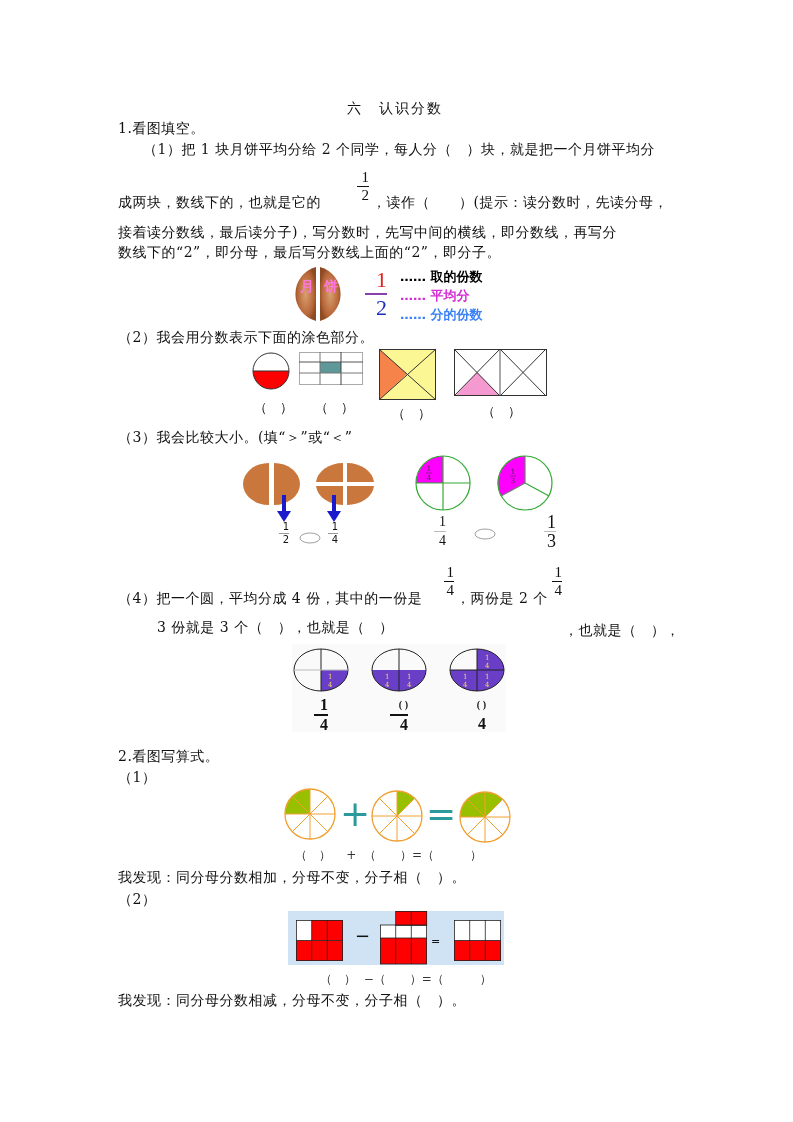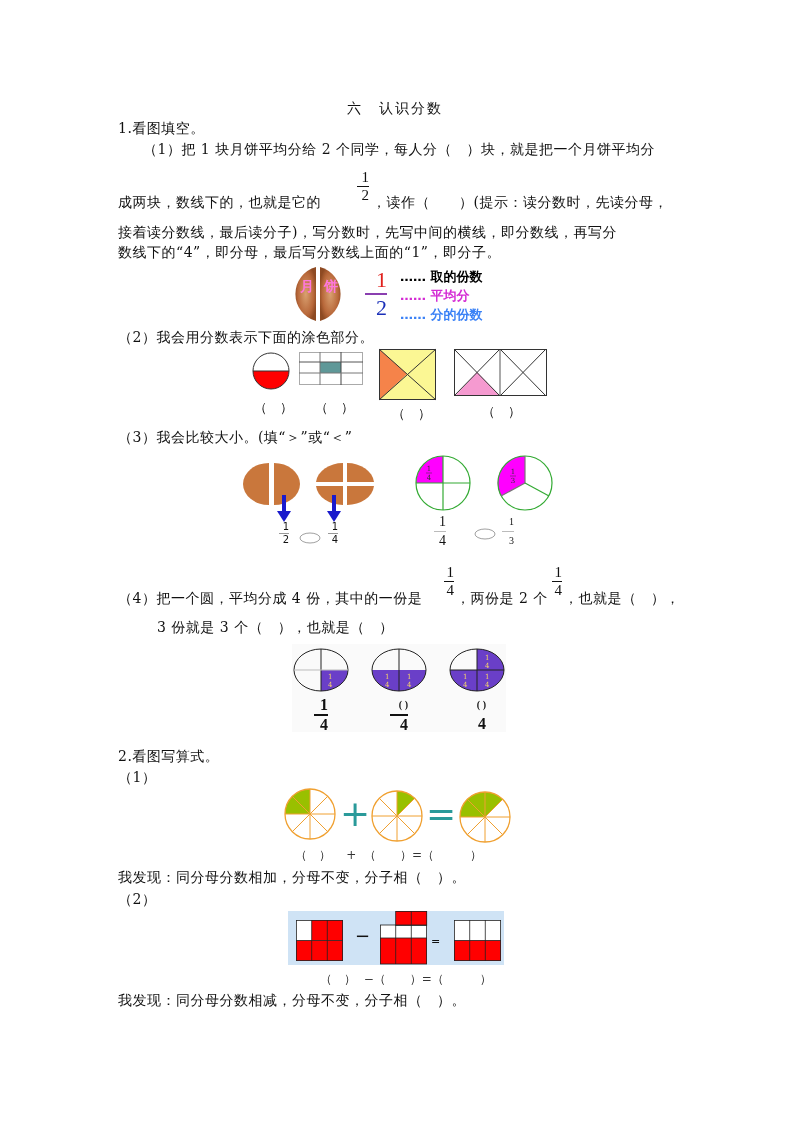--- a/index.html
+++ b/index.html
@@ -23,21 +23,21 @@
 
 <div class="abs txt" style="left:103px; top:139px;margin-left:40px;">（1）把 1 块月饼平均分给 2 个同学，每人分（　）块，就是把一个月饼平均分</div>
 <div class="frac" style="left:357px; top:170px; width:12px;">
   <span>1</span>
   <span class="bar"></span>
   <span>2</span>
 </div>
 <div class="abs txt" style="left:118px; top:192px;">成两块，数线下的，也就是它的</div>
 <div class="abs txt" style="left:372px; top:192px;">，读作（　　）(提示：读分数时，先读分母，</div>
 <div class="abs txt" style="left:118px; top:222px;">接着读分数线，最后读分子)，写分数时，先写中间的横线，即分数线，再写分</div>
-<div class="abs txt" style="left:118px; top:242px;">数线下的“4”，即分母，最后写分数线上面的“1”，即分子。</div>
+<div class="abs txt" style="left:118px; top:242px;">数线下的“2”，即分母，最后写分数线上面的“2”，即分子。</div>
 
 <div class="abs" style="left:280px; top:264px; width:240px; height:60px;">
   <svg width="75" height="60" style="left:0; top:0;">
     <defs>
       <radialGradient id="mc" cx="50%" cy="50%" r="55%">
         <stop offset="0%" stop-color="#d9a070"></stop>
         <stop offset="70%" stop-color="#b8683a"></stop>
         <stop offset="100%" stop-color="#8e4a22"></stop>
       </radialGradient>
     </defs>
@@ -146,33 +146,33 @@
   <text x="15" y="19" font-size="7" fill="#333" text-anchor="middle">1</text>
   <line x1="12" y1="21" x2="18" y2="21" stroke="#333" stroke-width="0.5"></line>
   <text x="15" y="28" font-size="7" fill="#333" text-anchor="middle">3</text>
 </svg>
 <div class="frac" style="left:434px; top:514px; width:12px; font-size:14px; line-height:16px;">
   <span>1</span><span class="bar" style="border-color:#bbb"></span><span>4</span>
 </div>
 <svg width="22" height="12" style="left:474px; top:528px;">
   <ellipse cx="11" cy="6" rx="10" ry="5" fill="none" stroke="#888" stroke-width="0.8"></ellipse>
 </svg>
-<div class="frac" style="left:502px; top:514px; width:12px; font-size:10px; line-height:16px;">
+<div class="frac" style="left:544px; top:514px; width:12px; font-size:18px; line-height:16px;">
   <span>1</span><span class="bar" style="border-color:#bbb"></span><span>3</span>
 </div>
 
 <div class="frac" style="left:444px; top:565px; width:10px;">
   <span>1</span><span class="bar"></span><span>4</span>
 </div>
 <div class="frac" style="left:552px; top:565px; width:10px;">
   <span>1</span><span class="bar"></span><span>4</span>
 </div>
 <div class="abs txt" style="left:118px; top:588px;">（4）把一个圆，平均分成 4 份，其中的一份是</div>
 <div class="abs txt" style="left:456px; top:588px;">，两份是 2 个</div>
-<div class="abs txt" style="left:564px; top:588px;">，也就是（　），</div>
+<div class="abs txt" style="left:564px; top:620px;">，也就是（　），</div>
 <div class="abs txt" style="left:118px; top:617px;margin-left:39px;">3 份就是 3 个（　），也就是（　）</div>
 
 <div class="abs" style="left:292px; top:644px; width:214px; height:88px; background:#fafafa;">
   <svg width="56" height="44" style="left:2px; top:4px;">
     <path d="M27,22 L54,22 A27,21 0 0 1 27,43 Z" fill="#6a3fc8"></path>
     <ellipse cx="27" cy="22" rx="27" ry="21" fill="none" stroke="#222"></ellipse>
     <line x1="27" y1="1" x2="27" y2="43" stroke="#222"></line>
     <line x1="0" y1="22" x2="54" y2="22" stroke="#bbb"></line>
     <text x="34" y="31" font-size="7" fill="#f5d36a">1</text>
     <text x="34" y="39" font-size="7" fill="#f5d36a">4</text>

